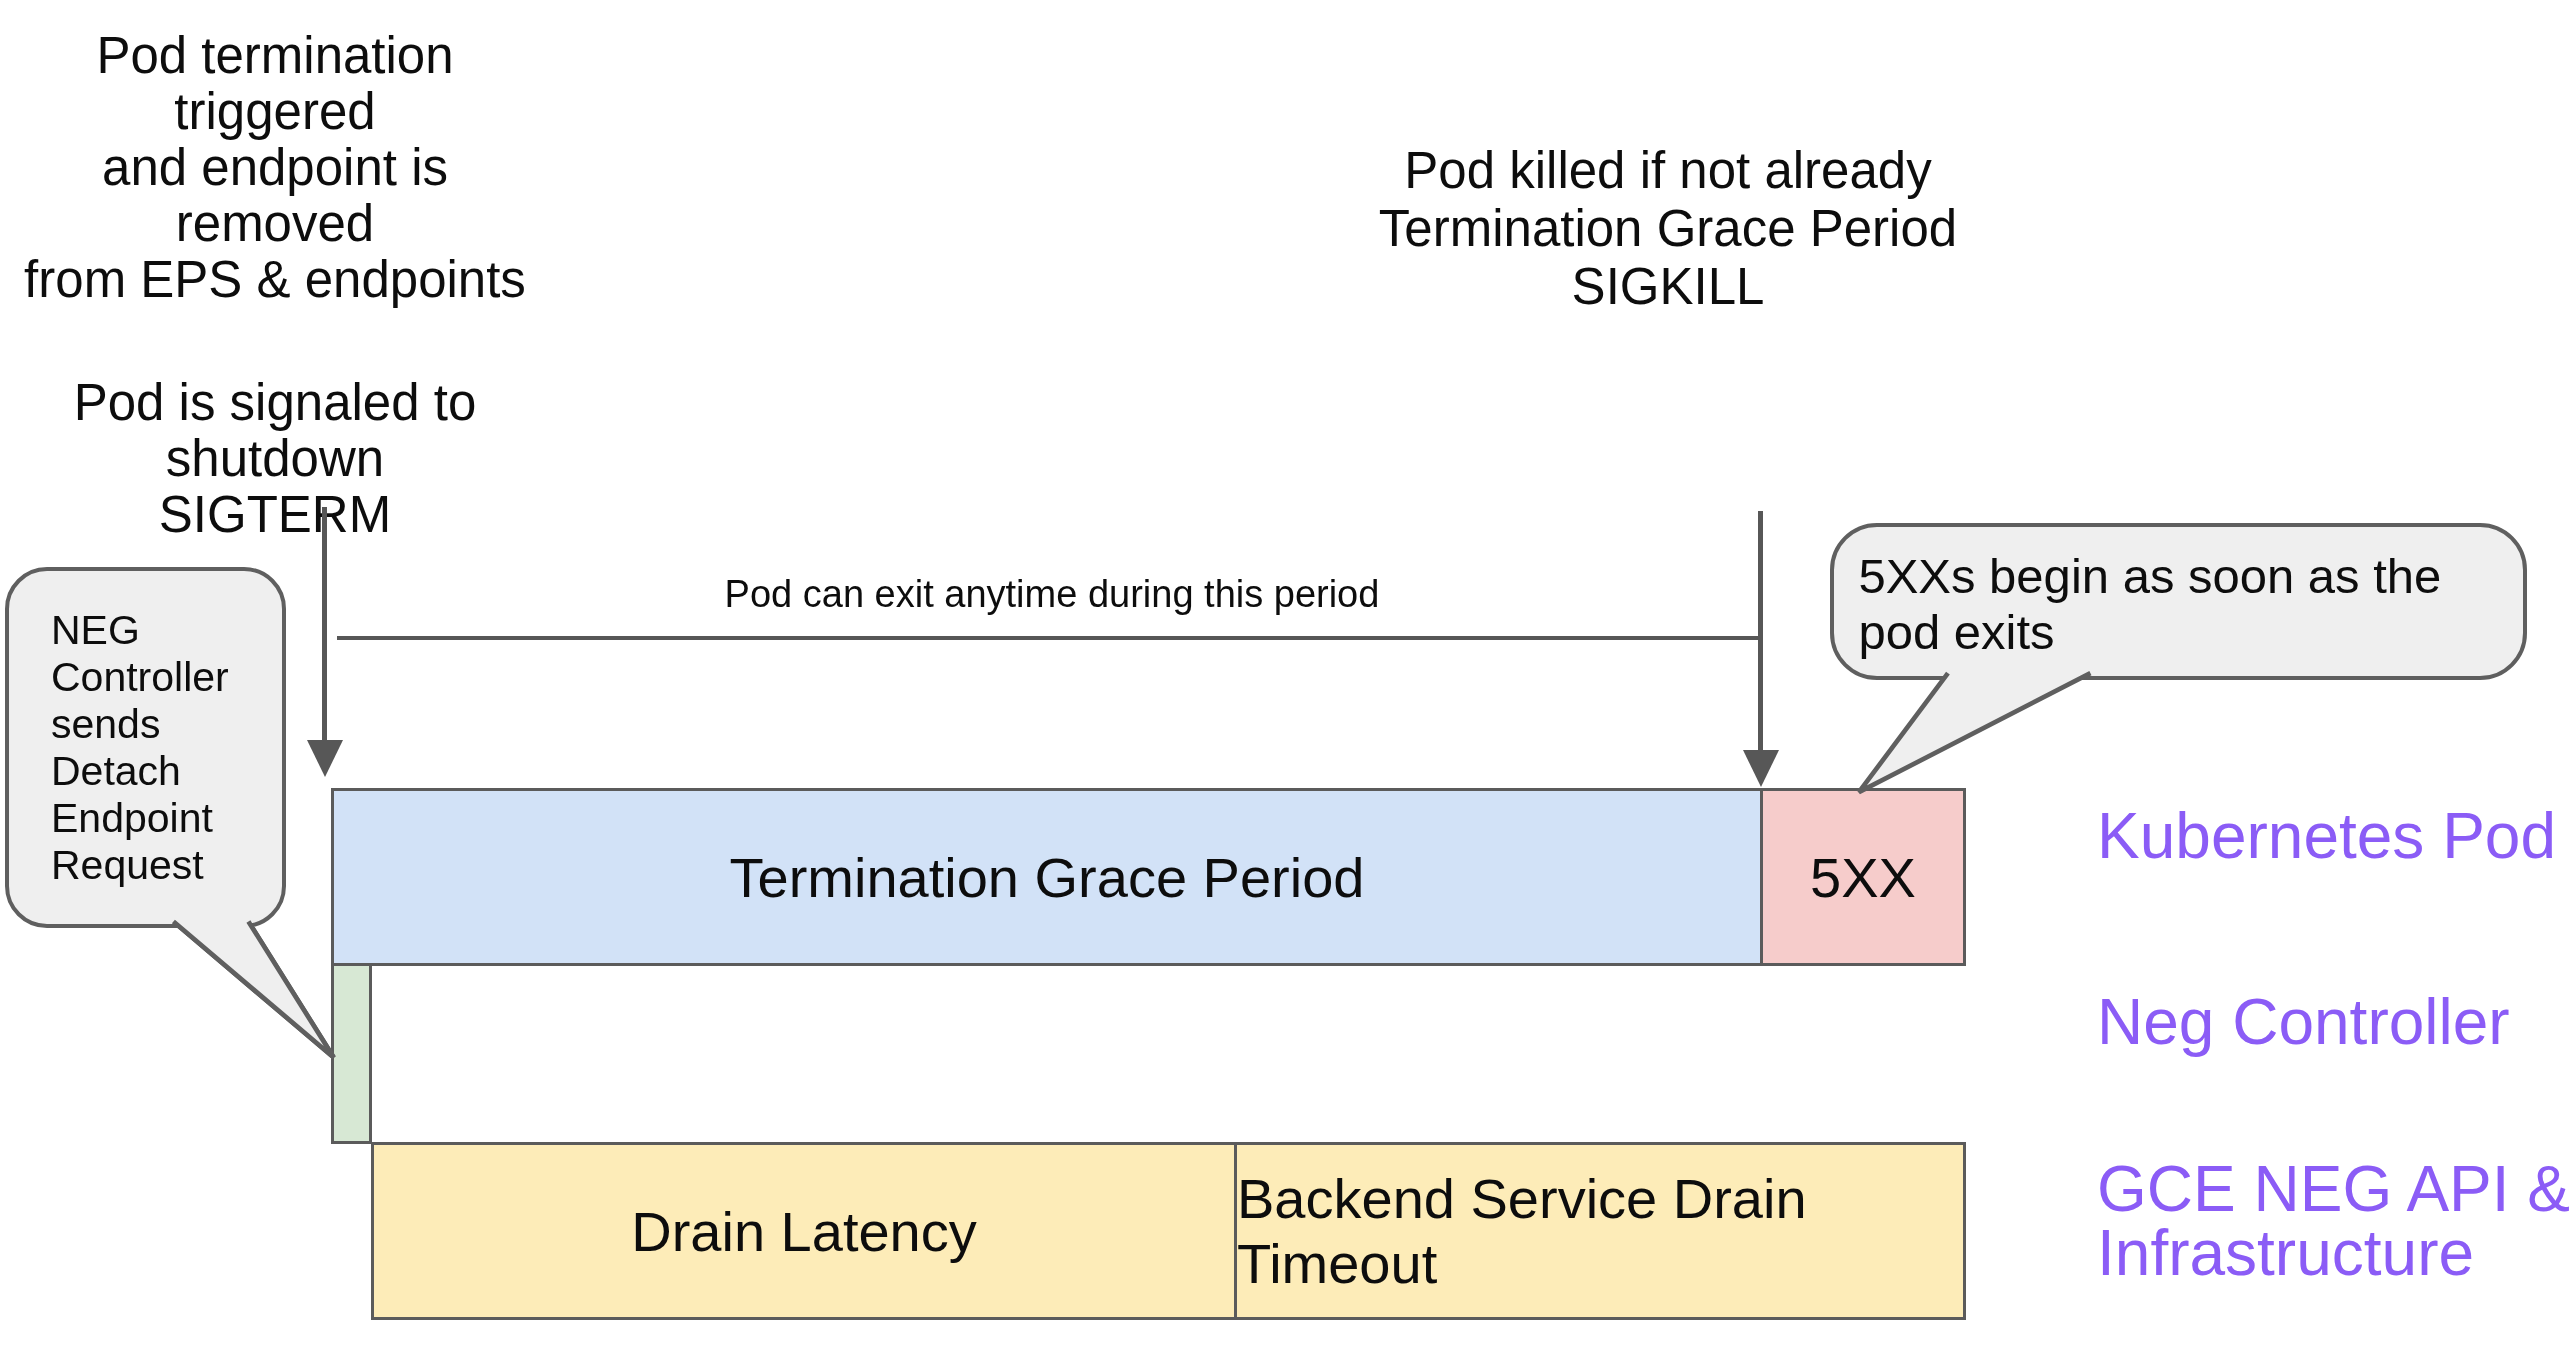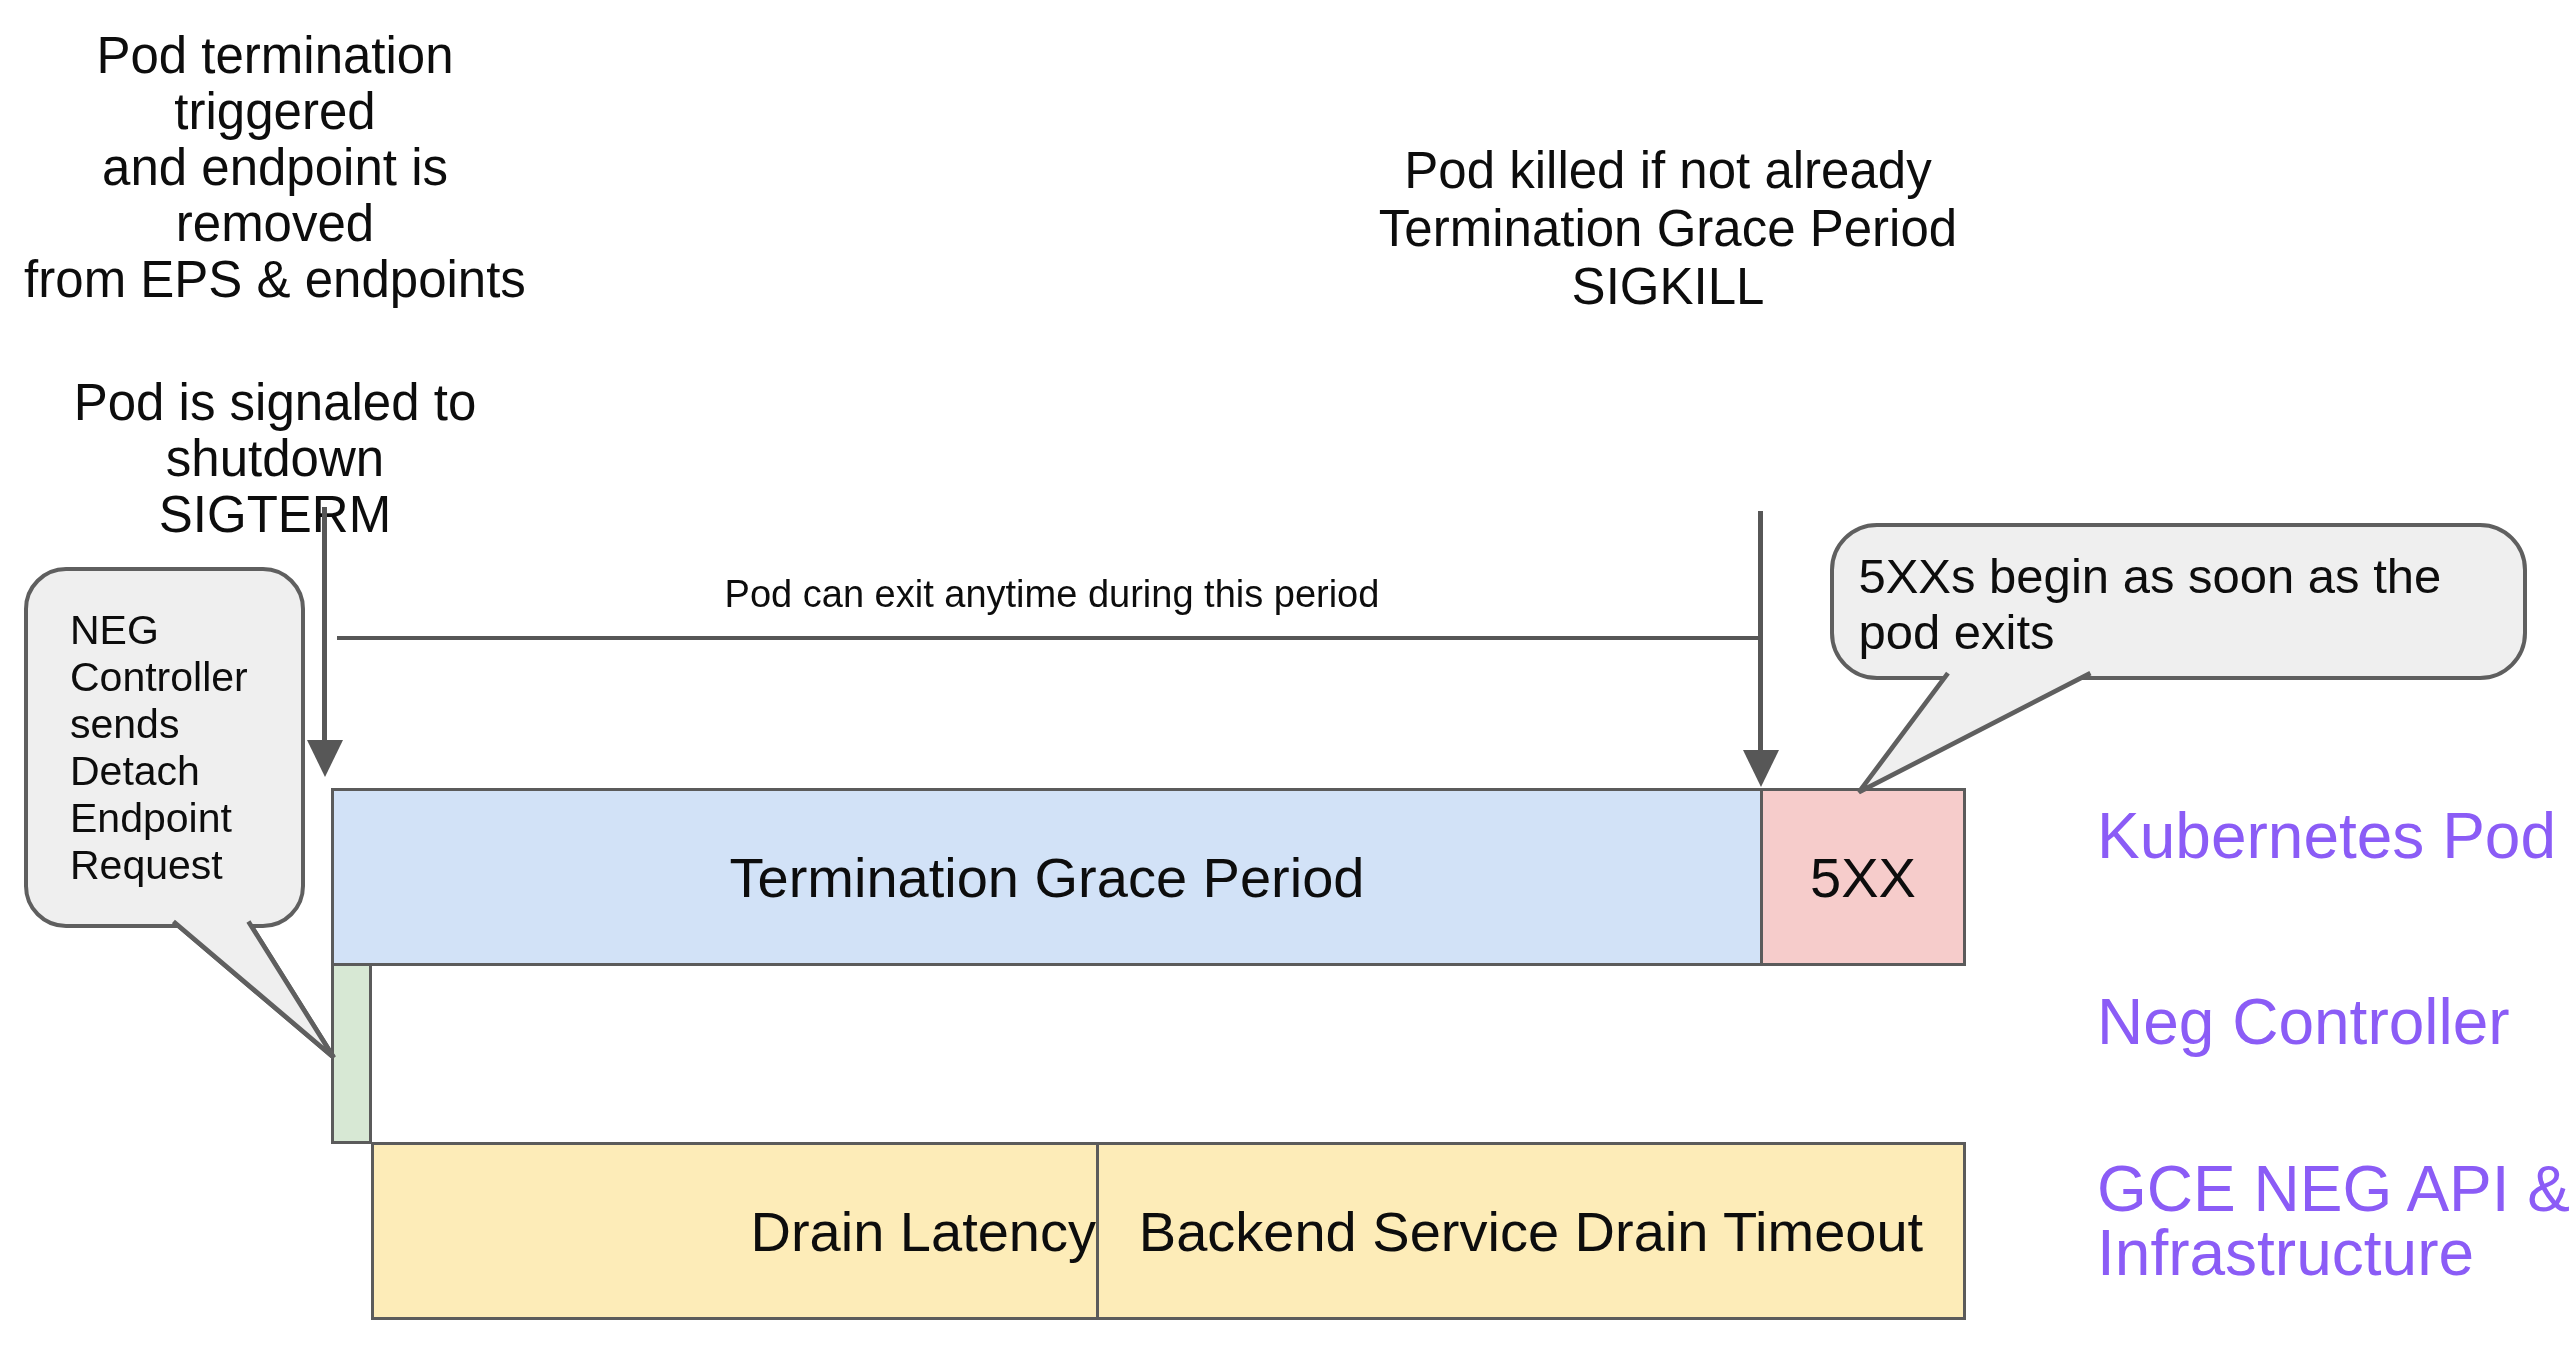--- a/index.html
+++ b/index.html
@@ -61,32 +61,32 @@
 <div class="abs bar noright" style="left: 331px; top: 788px; width: 1429px; height: 178px; background-color: rgb(210, 226, 247);">
   <span>Termination Grace Period</span>
 </div>
 <div class="abs bar" style="left: 1760px; top: 788px; width: 206px; height: 178px; background-color: rgb(246, 204, 203);">
   <span>5XX</span>
 </div>
 
 <div class="abs bar" style="left: 331px; top: 963px; width: 41px; height: 181px; background-color: rgb(215, 232, 212);"></div>
 
 <div class="abs yellow-row" style="left: 371px; top: 1142px; width: 1595px; height: 178px; background-color: rgb(253, 236, 184);">
-  <div class="ycell first" style="width:725px;justify-content:flex-end;">
+  <div class="ycell first" style="width:863px;">
     <span>Drain Latency</span>
   </div>
   <div class="ycell" style="flex:1;">
     <span>Backend Service Drain Timeout</span>
   </div>
 </div>
 
 <svg class="tailsvg" style="left:0;top:0;width:2576px;height:1350px;pointer-events:none;" viewBox="0 0 2748 1440">
   <path class="tail" d="M185,983 L356,1128 L265,983 Z"></path>
 </svg>
-<div class="abs bubble left-b" style="left:24px;top:567px;width:281px;height:361px;">
+<div class="abs bubble left-b" style="left:5px;top:567px;width:281px;height:361px;">
   <div>NEG</div>
   <div>Controller</div>
   <div>sends</div>
   <div>Detach</div>
   <div>Endpoint</div>
   <div>Request</div>
 </div>
 <svg class="tailsvg" style="left:0;top:0;width:2576px;height:1350px;pointer-events:none;" viewBox="0 0 2748 1440">
   <path style="fill:#efefef;stroke:none;" d="M185,983 L356,1128 L265,983 Z"></path>
   <path style="fill:none;stroke:#5f5f5f;stroke-width:5;" d="M185,983 L356,1128 L265,983"></path>

